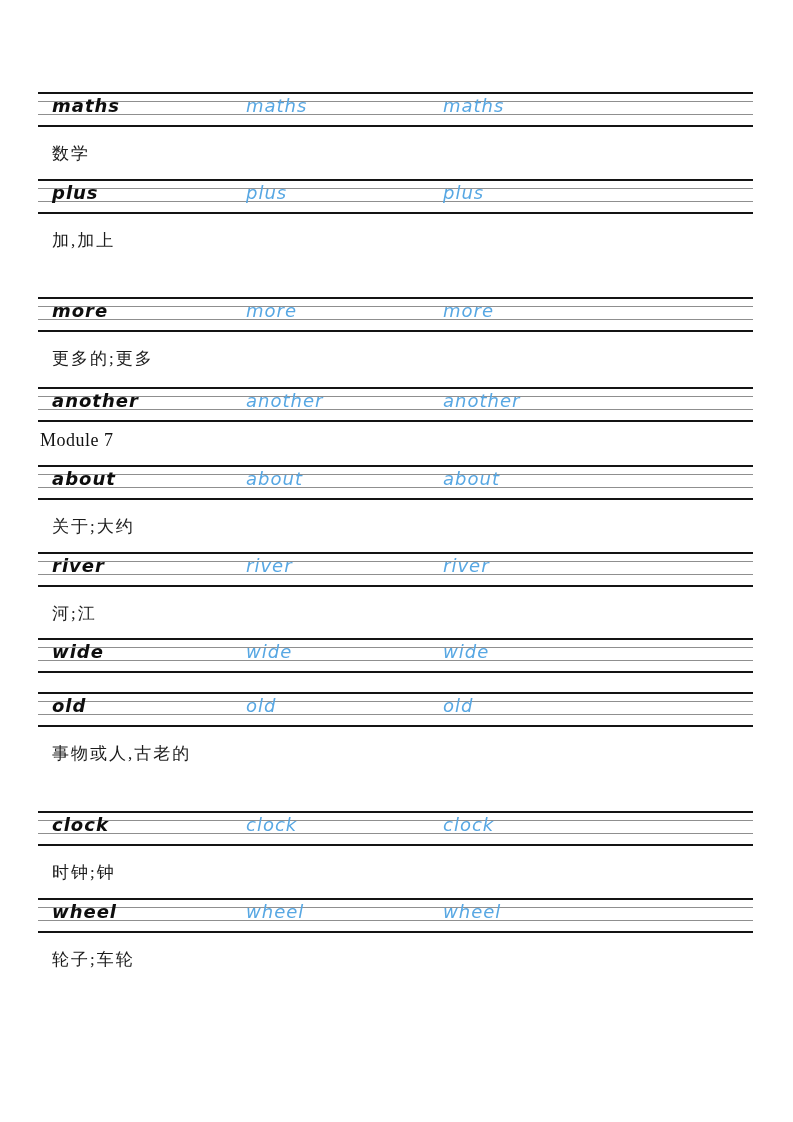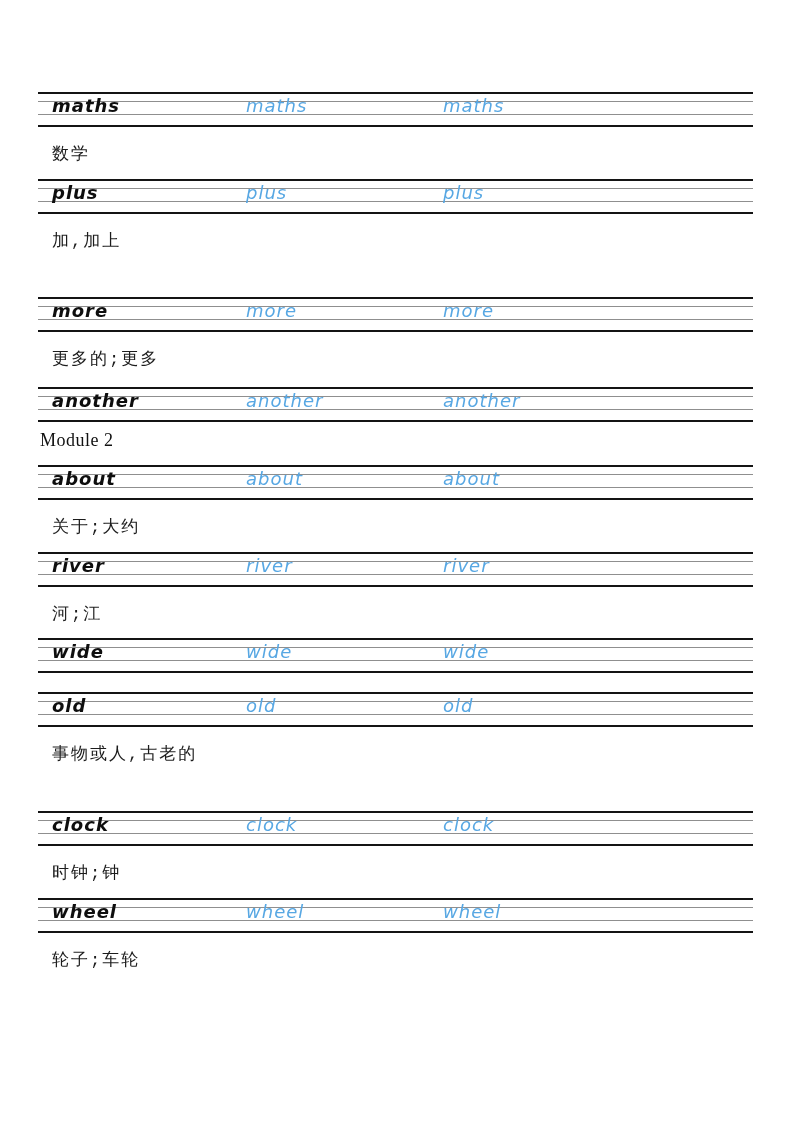--- a/index.html
+++ b/index.html
@@ -39,21 +39,20 @@
   .word.blue{font-weight:400;}
   .word.b1{left:208px;}
   .word.b2{left:405px;}
   .translation{
     position:absolute;
     left:14px;top:50px;
     font-size:17px;
     letter-spacing:2px;
     color:#1c1c1c;
     white-space:nowrap;
-    font-family:Liberation Mono, monospace;
   }
   .module-header{
     position:absolute;
     left:40px;
     font-size:18px;
     color:#111111;
     letter-spacing:0.5px;
   }
   .footer{
     position:absolute;
@@ -114,21 +113,21 @@
       <div class="gl thick t0"></div>
       <div class="gl thin  t9"></div>
       <div class="gl thin  t22"></div>
       <div class="gl thick t33"></div>
       <span class="word black">another</span>
       <span class="word blue b1" style="color: rgb(87, 167, 227);">another</span>
       <span class="word blue b2" style="color: rgb(87, 167, 227);">another</span>
     </div>
   </div>
 
-  <div class="module-header" style="top: 430px;">Module 2</div>
+  <div class="module-header" style="top: 430px;">Module 7</div>
 
   <div class="entry" style="top: 465px;">
     <div class="guide">
       <div class="gl thick t0"></div>
       <div class="gl thin  t9"></div>
       <div class="gl thin  t22"></div>
       <div class="gl thick t33"></div>
       <span class="word black">about</span>
       <span class="word blue b1" style="color: rgb(87, 167, 227);">about</span>
       <span class="word blue b2" style="color: rgb(87, 167, 227);">about</span>

